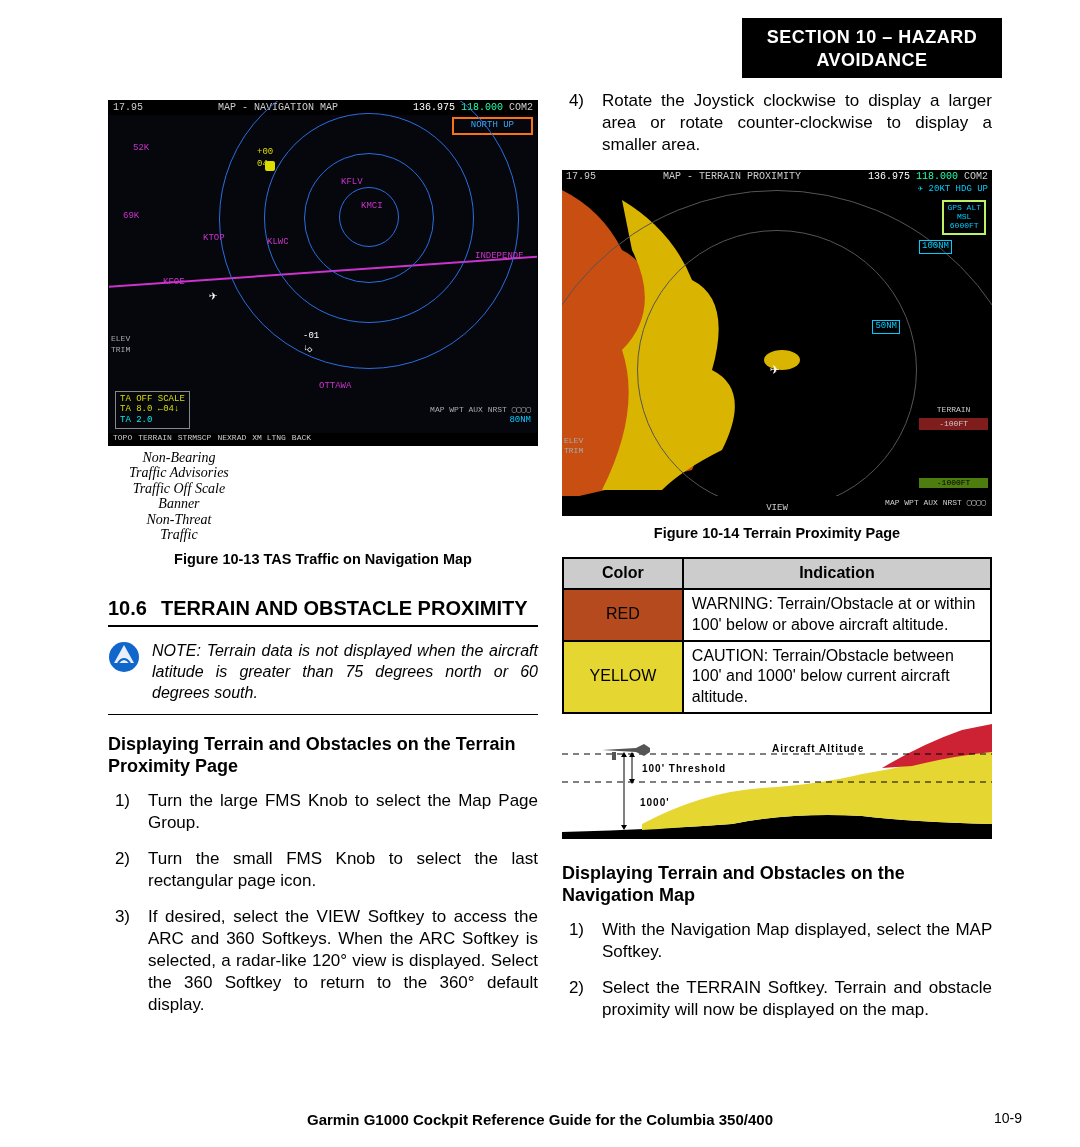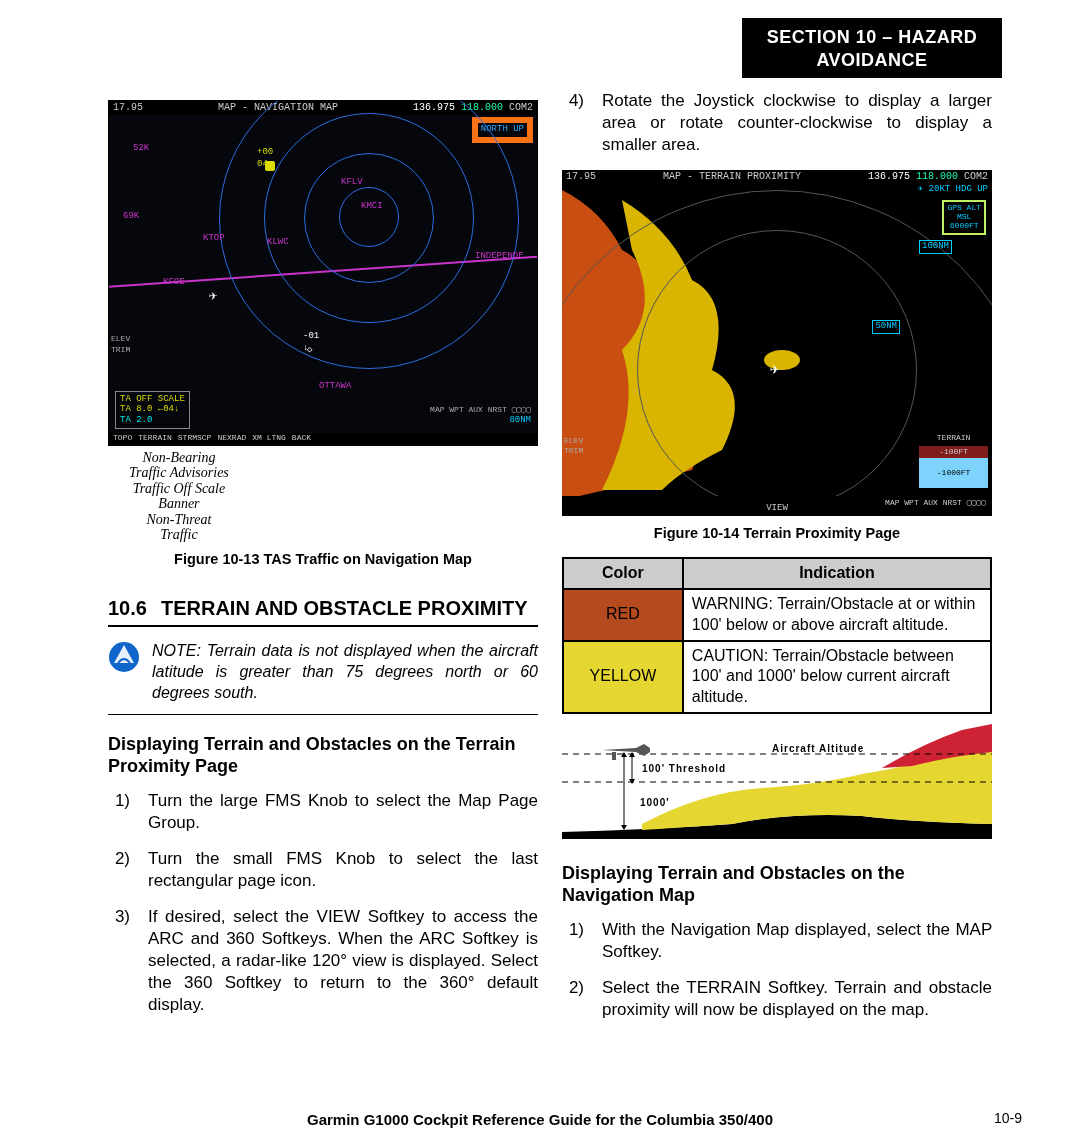--- a/index.html
+++ b/index.html
@@ -39,21 +39,21 @@
     width: 430px; height: 346px;
     background: #05070c;
     border: 1px solid #000;
     overflow: hidden;
     font-family: "Courier New", monospace;
     color:#9aa;
     font-size:10px;
   }
   .nav-map .hdr   {position:absolute;top:0;left:0;right:0;height:14px;background:#000;color:#ccc;display:flex;justify-content:space-between;padding:0 4px;font-size:10px;}
   .nav-map .hdrR  {color:#2fa;}
-  .nav-map .northup{position:absolute;top:16px;right:4px;font-size:9px;border:6px solid #f97316;padding:1px 3px;color:#3af;}
+  .nav-map .northup{position:absolute;top:16px;right:4px;font-size:9px;border:2px solid #f97316;padding:1px 17px;color:#3af;}
   .nav-map .ring  {position:absolute;border:1px solid #2b6de0;border-radius:50%;}
   .nav-map .waypt{position:absolute;color:#c3c;font-size:9px;}
   .nav-map .txt  {position:absolute;font-size:9px;color:#9ab;}
   .nav-map .magline{position:absolute;left:-20px;top:170px;width:460px;height:0;border-top:2px solid #c3c;transform:rotate(-4deg);}
   .nav-map .ta-box{position:absolute;left:6px;bottom:16px;border:1px solid #888;padding:2px 4px;font-size:9px;line-height:1.2;}
   .nav-map .ta-box .y{color:#dd0;}
   .nav-map .ta-box .c{color:#0ee;}
   .nav-map .scale{position:absolute;right:6px;bottom:18px;font-size:9px;color:#0cf;}
   .nav-map .softkeys{position:absolute;left:0;right:0;bottom:0;height:12px;background:#000;display:flex;gap:6px;padding:0 4px;font-size:8px;color:#ccc;}
   .nav-map .plane{position:absolute;color:#fff;font-size:14px;}
@@ -82,21 +82,21 @@
   }
   .terr-map .hdr{position:absolute;top:0;left:0;right:0;height:14px;background:#000;display:flex;justify-content:space-between;padding:0 4px;}
   .terr-map .hdr2{position:absolute;top:14px;right:4px;font-size:9px;color:#0cf;}
   .terr-map .gps{position:absolute;top:30px;right:6px;font-size:8px;text-align:center;line-height:1.1;color:#0cf;border:2px solid #bef264;padding:2px 3px;}
   .terr-map .arc {position:absolute;border:1px solid #555;border-radius:50%;}
   .terr-map .plane{position:absolute;color:#fff;font-size:16px;}
   .terr-map .rng{position:absolute;font-size:9px;color:#0cf;border:1px solid #0cf;padding:0 2px;}
   .terr-map .etrim{position:absolute;left:2px;bottom:60px;font-size:8px;color:#aaa;}
   .terr-map .legend{position:absolute;right:4px;bottom:28px;font-size:8px;text-align:center;}
   .terr-map .legend .r{background:#7f1d1d;display:block;padding:1px 20px;}
-  .terr-map .legend .y{background:#7dd3fc;color:#000;display:block;padding:10px 6px;}
+  .terr-map .legend .y{background:#4d7c0f;color:#000;display:block;padding:0 6px;margin-top:48px;}
   .terr-map .softkeys{position:absolute;left:0;right:0;bottom:0;height:20px;background:#000;color:#ccc;font-size:8px;display:flex;justify-content:space-between;padding:2px 6px;}
   .terr-map svg.terrain{position:absolute;left:0;top:20px;}
 
   table.color-table{ width:100%; border-collapse:collapse; margin-top:14px; font-size:16px;}
   table.color-table th{ background:#ccc; border:2px solid #000; padding:4px 0; font-weight:700;}
   table.color-table td{ border:2px solid #000; padding:4px 8px;}
   .cell-red   { background:#b64a1f; text-align:center;}
   .cell-yellow{ background:#e6d631; text-align:center;}
 
   .alt-diagram{ width:430px; height:120px; position:relative; margin-top:10px;}

